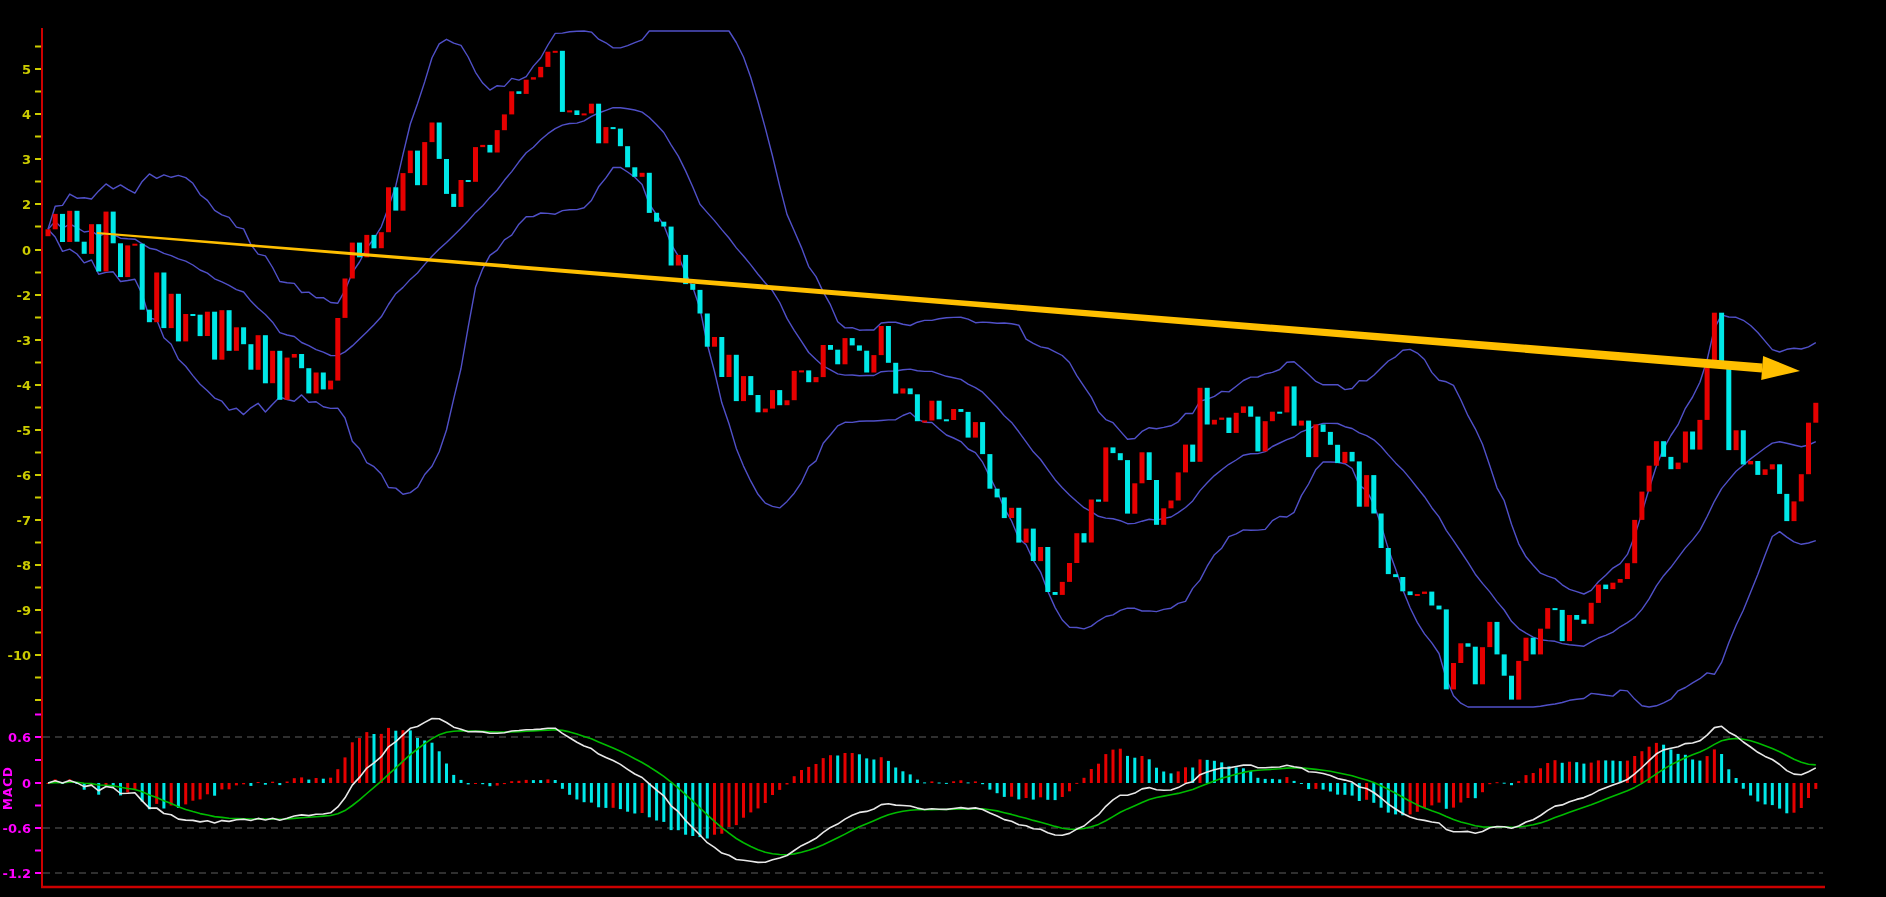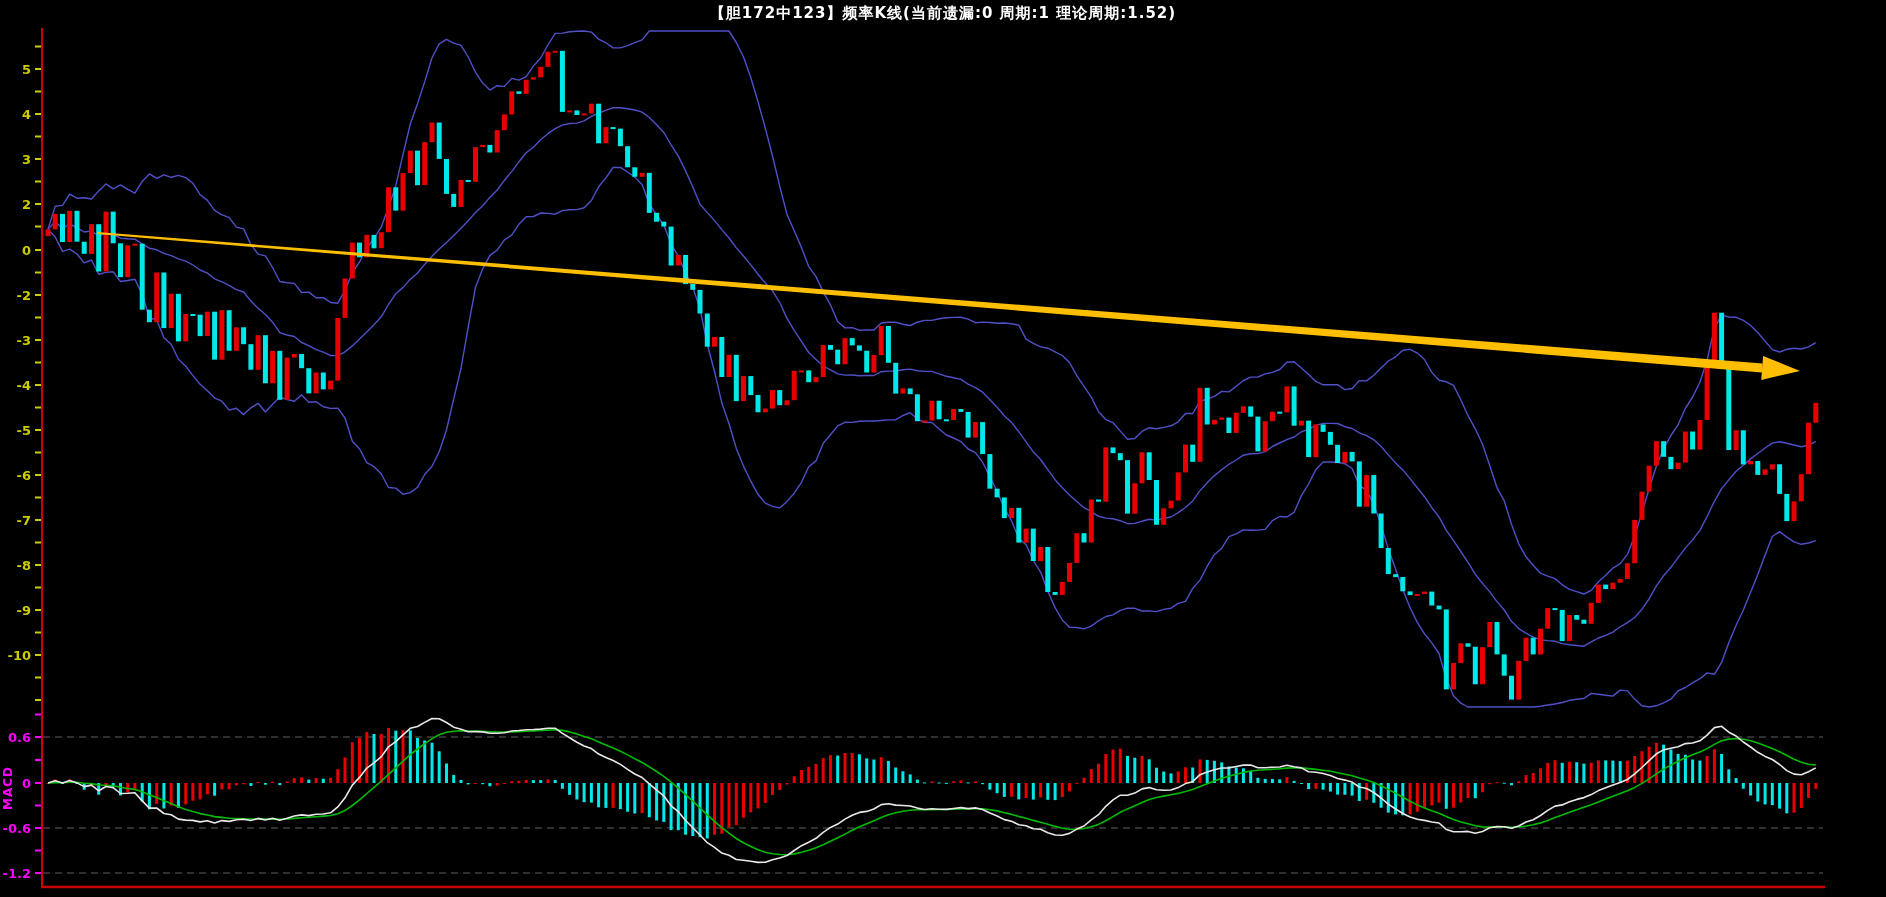--- a/index.html
+++ b/index.html
@@ -10,21 +10,20 @@
        color:#ffffff;font-size:15px;font-weight:bold;letter-spacing:1px;}
   .macd-vlabel{position:absolute;left:-21px;top:781px;width:58px;height:14px;
        line-height:14px;text-align:center;color:#ff00ff;font-size:12px;font-weight:bold;
        transform:rotate(-90deg);letter-spacing:1px;}
   svg text{font-family:"DejaVu Sans","Liberation Sans",sans-serif;}
 </style>
 </head>
 <body>
 
 <div class="stage">
-  <div class="chart-title">【胆172中123】频率K线(当前遗漏:0  周期:1  理论周期:1.52)</div>
   <svg id="chart" width="1886" height="897" viewBox="0 0 1886 897">
       <line x1="43" y1="737" x2="1823" y2="737" stroke="#5e5e5e" stroke-width="1" stroke-dasharray="7 5"></line>
       <line x1="43" y1="828" x2="1823" y2="828" stroke="#5e5e5e" stroke-width="1" stroke-dasharray="7 5"></line>
       <line x1="43" y1="873" x2="1823" y2="873" stroke="#5e5e5e" stroke-width="1" stroke-dasharray="7 5"></line>
       <polyline points="48.0,229.3 55.2,206.2 62.5,205.4 69.7,194.1 77.0,198.2 84.2,197.7 91.5,199.0 98.7,190.9 106.0,183.9 113.2,188.9 120.5,184.9 127.7,189.4 134.9,193.2 142.2,181.4 149.4,173.9 156.7,178.3 163.9,174.8 171.2,177.3 178.4,175.4 185.7,177.6 192.9,183.3 200.1,194.7 207.4,200.4 214.6,210.3 221.9,214.9 229.1,217.4 236.4,227.1 243.6,228.9 250.9,244.6 258.1,254.1 265.4,255.9 272.6,267.5 279.8,281.5 287.1,282.7 294.3,283.4 301.6,292.5 308.8,292.1 316.1,297.8 323.3,297.6 330.6,302.5 337.8,303.2 345.0,290.4 352.3,272.7 359.5,262.0 366.8,248.2 374.0,238.5 381.3,226.8 388.5,207.3 395.8,185.7 403.0,154.4 410.3,124.0 417.5,103.8 424.7,81.9 432.0,57.7 439.2,43.9 446.5,39.3 453.7,43.1 461.0,45.4 468.2,57.0 475.5,72.3 482.7,83.1 489.9,90.1 497.2,85.7 504.4,86.4 511.7,78.4 518.9,80.1 526.2,76.6 533.4,66.1 540.7,58.0 547.9,45.0 555.2,33.4 562.4,33.1 569.6,31.7 576.9,31.2 584.1,31.0 591.4,32.1 598.6,39.2 605.9,42.8 613.1,47.9 620.4,47.9 627.6,45.6 634.8,42.7 642.1,39.9 649.3,31.0 656.6,31.0 663.8,31.0 671.1,31.0 678.3,31.0 685.6,31.0 692.8,31.0 700.0,31.0 707.3,31.0 714.5,31.0 721.8,31.0 729.0,31.0 736.3,42.5 743.5,57.0 750.8,77.5 758.0,101.8 765.3,128.1 772.5,156.0 779.7,186.2 787.0,214.4 794.2,230.8 801.5,247.6 808.7,266.6 816.0,276.6 823.2,291.9 830.5,304.9 837.7,321.8 845.0,327.9 852.2,327.6 859.4,330.2 866.7,329.9 873.9,330.0 881.2,323.0 888.4,322.2 895.7,322.3 902.9,324.2 910.2,325.5 917.4,322.2 924.6,320.4 931.9,320.4 939.1,318.7 946.4,317.7 953.6,317.4 960.9,317.3 968.1,319.1 975.4,322.7 982.6,322.1 989.9,322.5 997.1,323.3 1004.3,323.0 1011.6,323.8 1018.8,325.2 1026.1,339.1 1033.3,343.3 1040.6,346.9 1047.8,348.2 1055.1,351.8 1062.3,355.5 1069.5,362.5 1076.8,375.6 1084.0,386.4 1091.3,397.1 1098.5,411.7 1105.8,419.6 1113.0,422.7 1120.3,431.1 1127.5,439.3 1134.8,438.5 1142.0,431.4 1149.2,427.7 1156.5,428.7 1163.7,427.4 1171.0,425.8 1178.2,421.8 1185.5,413.5 1192.7,413.5 1200.0,401.1 1207.2,399.2 1214.4,396.4 1221.7,391.4 1228.9,391.9 1236.2,386.2 1243.4,380.5 1250.7,377.1 1257.9,377.0 1265.2,373.9 1272.4,372.4 1279.7,369.5 1286.9,362.3 1294.1,361.7 1301.4,368.0 1308.6,374.4 1315.9,381.4 1323.1,384.8 1330.4,384.8 1337.6,384.6 1344.9,389.6 1352.1,388.5 1359.3,380.6 1366.6,380.9 1373.8,375.3 1381.1,368.0 1388.3,361.0 1395.6,356.8 1402.8,350.2 1410.1,349.4 1417.3,353.1 1424.5,359.5 1431.8,372.4 1439.0,380.2 1446.3,381.8 1453.5,385.4 1460.8,399.8 1468.0,415.7 1475.3,428.8 1482.5,444.2 1489.8,465.7 1497.0,487.8 1504.2,500.7 1511.5,524.2 1518.7,543.8 1526.0,556.8 1533.2,565.3 1540.5,573.2 1547.7,576.1 1555.0,578.6 1562.2,584.8 1569.5,589.3 1576.7,591.7 1583.9,594.0 1591.2,590.4 1598.4,581.7 1605.7,575.2 1612.9,568.1 1620.2,563.6 1627.4,554.4 1634.7,535.9 1641.9,512.9 1649.1,488.8 1656.4,466.0 1663.6,448.6 1670.9,435.5 1678.1,424.7 1685.4,408.3 1692.6,397.0 1699.9,382.2 1707.1,360.0 1714.4,328.4 1721.6,314.8 1728.8,317.0 1736.1,317.3 1743.3,320.3 1750.6,325.5 1757.8,332.5 1765.1,341.1 1772.3,349.6 1779.6,352.0 1786.8,349.3 1794.0,348.2 1801.3,349.0 1808.5,346.9 1815.8,342.6" fill="none" stroke="#5050c8" stroke-width="1.4" stroke-linejoin="round"></polyline>
       <polyline points="48.0,229.3 55.2,221.6 62.5,228.4 69.7,224.0 77.0,227.6 84.2,232.0 91.5,230.9 98.7,236.0 106.0,233.3 113.2,234.3 120.5,238.2 127.7,238.8 134.9,239.2 142.2,243.8 149.4,248.2 156.7,249.8 163.9,253.4 171.2,255.6 178.4,258.9 185.7,261.2 192.9,265.0 200.1,270.0 207.4,273.1 214.6,278.8 221.9,281.9 229.1,285.3 236.4,289.6 243.6,292.0 250.9,301.1 258.1,308.3 265.4,314.5 272.6,322.2 279.8,332.6 287.1,335.0 294.3,336.5 301.6,342.5 308.8,345.7 316.1,349.7 323.3,352.1 330.6,355.5 337.8,355.6 345.0,351.9 352.3,345.9 359.5,338.9 366.8,332.1 374.0,324.7 381.3,316.8 388.5,304.5 395.8,293.7 403.0,287.4 410.3,279.4 417.5,273.0 424.7,264.4 432.0,256.2 439.2,249.1 446.5,242.4 453.7,235.4 461.0,228.2 468.2,220.7 475.5,212.4 482.7,205.7 489.9,197.4 497.2,190.0 504.4,180.3 511.7,171.6 518.9,161.8 526.2,152.8 533.4,147.3 540.7,139.8 547.9,133.7 555.2,128.7 562.4,125.1 569.6,123.5 576.9,123.1 584.1,120.8 591.4,116.3 598.6,113.0 605.9,110.4 613.1,107.7 620.4,107.7 627.6,108.8 634.8,110.0 642.1,112.1 649.3,117.5 656.6,124.8 663.8,132.5 671.1,144.8 678.3,156.1 685.6,170.9 692.8,187.0 700.0,204.3 707.3,212.6 714.5,220.6 721.8,229.6 729.0,238.0 736.3,247.9 743.5,256.0 750.8,264.9 758.0,274.3 765.3,283.0 772.5,290.8 779.7,302.5 787.0,318.4 794.2,330.3 801.5,341.3 808.7,352.5 816.0,359.5 823.2,366.0 830.5,369.9 837.7,373.9 845.0,375.1 852.2,375.0 859.4,375.7 866.7,375.5 873.9,375.5 881.2,371.7 888.4,371.1 895.7,371.0 902.9,369.8 910.2,369.1 917.4,370.7 924.6,371.4 931.9,371.4 939.1,373.9 946.4,376.3 953.6,377.7 960.9,379.4 968.1,384.1 975.4,387.7 982.6,392.2 989.9,399.7 997.1,407.3 1004.3,415.7 1011.6,422.4 1018.8,431.8 1026.1,441.9 1033.3,451.8 1040.6,459.5 1047.8,469.7 1055.1,479.7 1062.3,487.8 1069.5,494.9 1076.8,501.5 1084.0,507.7 1091.3,511.6 1098.5,516.3 1105.8,518.1 1113.0,518.8 1120.3,520.7 1127.5,523.7 1134.8,523.4 1142.0,521.2 1149.2,519.3 1156.5,520.1 1163.7,518.4 1171.0,517.0 1178.2,512.6 1185.5,507.5 1192.7,500.9 1200.0,490.6 1207.2,482.7 1214.4,475.6 1221.7,469.8 1228.9,464.3 1236.2,460.0 1243.4,455.2 1250.7,453.7 1257.9,453.6 1265.2,451.6 1272.4,446.5 1279.7,443.0 1286.9,439.7 1294.1,437.0 1301.4,431.8 1308.6,429.2 1315.9,425.4 1323.1,423.4 1330.4,423.4 1337.6,423.5 1344.9,426.7 1352.1,428.5 1359.3,432.9 1366.6,435.7 1373.8,439.8 1381.1,446.5 1388.3,454.9 1395.6,462.9 1402.8,469.9 1410.1,478.6 1417.3,487.7 1424.5,496.7 1431.8,507.7 1439.0,516.9 1446.3,530.3 1453.5,540.6 1460.8,551.5 1468.0,562.3 1475.3,574.2 1482.5,583.4 1489.8,591.9 1497.0,601.6 1504.2,610.0 1511.5,621.3 1518.7,628.6 1526.0,633.1 1533.2,637.1 1540.5,639.7 1547.7,640.6 1555.0,641.3 1562.2,643.6 1569.5,644.8 1576.7,645.5 1583.9,646.2 1591.2,641.9 1598.4,638.0 1605.7,635.3 1612.9,632.1 1620.2,626.8 1627.4,622.6 1634.7,617.5 1641.9,609.4 1649.1,598.9 1656.4,585.9 1663.6,575.7 1670.9,567.3 1678.1,557.7 1685.4,547.9 1692.6,539.9 1699.9,530.4 1707.1,516.5 1714.4,501.3 1721.6,488.6 1728.8,479.9 1736.1,471.3 1743.3,465.3 1750.6,458.9 1757.8,453.5 1765.1,448.0 1772.3,443.1 1779.6,441.8 1786.8,443.2 1794.0,445.0 1801.3,446.7 1808.5,445.0 1815.8,441.6" fill="none" stroke="#5050c8" stroke-width="1.4" stroke-linejoin="round"></polyline>
       <polyline points="48.0,229.3 55.2,237.0 62.5,251.4 69.7,249.1 77.0,254.0 84.2,262.9 91.5,260.0 98.7,274.2 106.0,272.4 113.2,271.8 120.5,281.5 127.7,280.5 134.9,279.3 142.2,294.2 149.4,318.0 156.7,319.8 163.9,337.8 171.2,344.2 178.4,359.3 185.7,366.2 192.9,375.6 200.1,384.3 207.4,390.8 214.6,398.1 221.9,401.2 229.1,410.1 236.4,408.3 243.6,414.6 250.9,407.8 258.1,403.3 265.4,412.0 272.6,404.3 279.8,397.1 287.1,399.5 294.3,401.3 301.6,394.9 308.8,402.2 316.1,401.7 323.3,406.7 330.6,408.4 337.8,408.1 345.0,418.0 352.3,441.3 359.5,448.7 366.8,462.7 374.0,466.7 381.3,474.0 388.5,487.5 395.8,488.1 403.0,494.3 410.3,492.6 417.5,487.3 424.7,474.5 432.0,466.3 439.2,451.7 446.5,430.0 453.7,398.9 461.0,368.5 468.2,327.2 475.5,287.3 482.7,268.8 489.9,255.4 497.2,250.1 504.4,239.9 511.7,235.1 518.9,224.2 526.2,216.8 533.4,216.5 540.7,213.0 547.9,213.4 555.2,214.2 562.4,210.6 569.6,209.8 576.9,209.6 584.1,207.7 591.4,200.5 598.6,186.8 605.9,177.9 613.1,167.5 620.4,167.4 627.6,172.0 634.8,177.3 642.1,184.4 649.3,204.0 656.6,214.8 663.8,225.1 671.1,244.1 678.3,256.2 685.6,273.0 692.8,287.2 700.0,308.6 707.3,344.3 714.5,371.5 721.8,402.8 729.0,423.8 736.3,448.4 743.5,466.1 750.8,481.2 758.0,494.3 765.3,503.1 772.5,506.4 779.7,507.9 787.0,501.4 794.2,493.2 801.5,482.3 808.7,466.8 816.0,460.9 823.2,443.2 830.5,434.8 837.7,425.9 845.0,422.3 852.2,422.4 859.4,421.2 866.7,421.0 873.9,421.0 881.2,420.5 888.4,419.9 895.7,419.7 902.9,415.5 910.2,412.7 917.4,419.1 924.6,422.4 931.9,422.5 939.1,429.0 946.4,435.0 953.6,438.0 960.9,441.6 968.1,449.0 975.4,452.6 982.6,462.2 989.9,476.9 997.1,491.2 1004.3,508.3 1011.6,521.0 1018.8,538.4 1026.1,544.8 1033.3,560.4 1040.6,572.1 1047.8,591.2 1055.1,607.6 1062.3,620.0 1069.5,627.2 1076.8,627.5 1084.0,628.9 1091.3,626.1 1098.5,620.8 1105.8,616.5 1113.0,614.9 1120.3,610.4 1127.5,608.1 1134.8,608.3 1142.0,611.0 1149.2,610.9 1156.5,611.6 1163.7,609.4 1171.0,608.2 1178.2,603.4 1185.5,601.4 1192.7,588.4 1200.0,580.1 1207.2,566.2 1214.4,554.7 1221.7,548.2 1228.9,536.7 1236.2,533.8 1243.4,529.9 1250.7,530.2 1257.9,530.1 1265.2,529.4 1272.4,520.6 1279.7,516.5 1286.9,517.0 1294.1,512.3 1301.4,495.6 1308.6,484.0 1315.9,469.4 1323.1,461.9 1330.4,462.0 1337.6,462.3 1344.9,463.7 1352.1,468.5 1359.3,485.1 1366.6,490.6 1373.8,504.2 1381.1,525.1 1388.3,548.9 1395.6,569.0 1402.8,589.7 1410.1,607.8 1417.3,622.4 1424.5,633.9 1431.8,642.9 1439.0,653.5 1446.3,678.8 1453.5,695.7 1460.8,703.2 1468.0,707.0 1475.3,707.0 1482.5,707.0 1489.8,707.0 1497.0,707.0 1504.2,707.0 1511.5,707.0 1518.7,707.0 1526.0,707.0 1533.2,707.0 1540.5,706.3 1547.7,705.0 1555.0,704.0 1562.2,702.5 1569.5,700.3 1576.7,699.3 1583.9,698.5 1591.2,693.4 1598.4,694.2 1605.7,695.3 1612.9,696.1 1620.2,690.1 1627.4,690.9 1634.7,699.1 1641.9,705.8 1649.1,707.0 1656.4,705.8 1663.6,702.9 1670.9,699.2 1678.1,690.8 1685.4,687.5 1692.6,682.9 1699.9,678.7 1707.1,672.9 1714.4,674.3 1721.6,662.4 1728.8,642.8 1736.1,625.3 1743.3,610.2 1750.6,592.2 1757.8,574.5 1765.1,554.9 1772.3,536.5 1779.6,531.6 1786.8,537.1 1794.0,541.9 1801.3,544.3 1808.5,543.0 1815.8,540.7" fill="none" stroke="#5050c8" stroke-width="1.4" stroke-linejoin="round"></polyline>
       <rect x="45.5" y="229.3" width="5" height="6.9" fill="#e60000"></rect>
       <rect x="52.7" y="213.9" width="5" height="15.4" fill="#e60000"></rect>
       <rect x="60.0" y="213.9" width="5" height="28.1" fill="#00e8e8"></rect>

